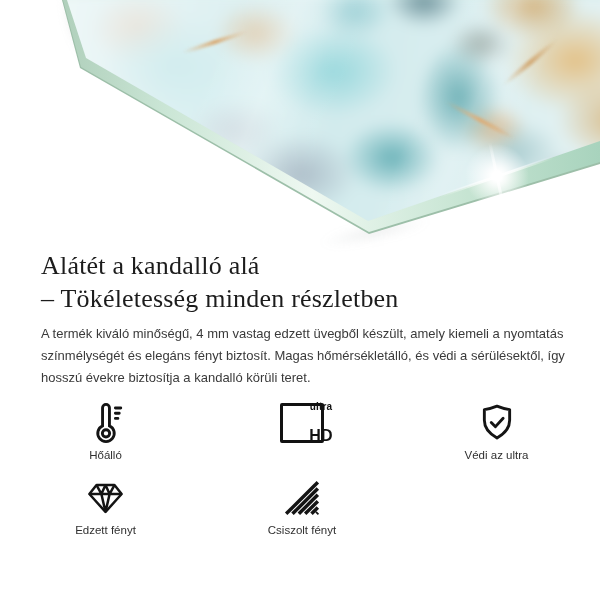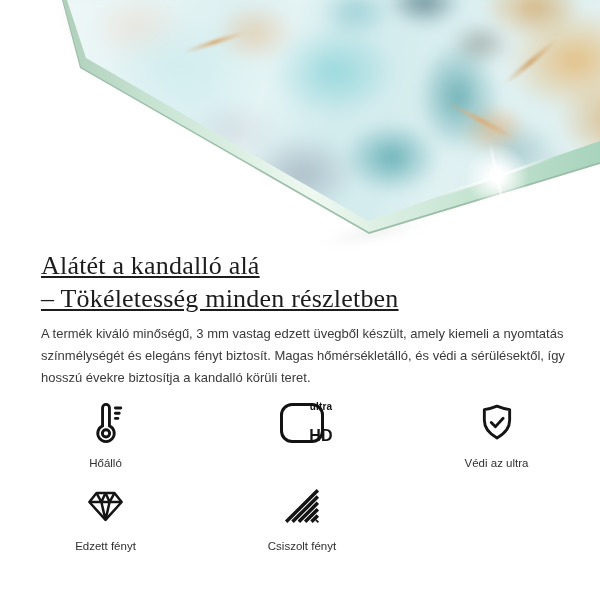--- a/index.html
+++ b/index.html
@@ -80,38 +80,37 @@
     background:linear-gradient(90deg,rgba(255,255,255,0),#ffffff 50%,rgba(255,255,255,0));}
   .sparkle .ray1{transform:rotate(-19deg);}
   .sparkle .ray2{width:70px;left:-35px;transform:rotate(78deg);}
 
   
   .headline{
     position:absolute;left:41px;top:232px;width:540px;
     font-family:"Liberation Serif","DejaVu Serif",serif;
     font-size:26px;line-height:1.27;color:#1c1c1c;font-weight:400;
     letter-spacing:.2px;
-    text-decoration:underline;
   }
   .description{
     position:absolute;left:41px;top:310px;width:540px;
     font-size:13px;line-height:22px;color:#3a3a3a;
   }
 
   
   .features{
     position:absolute;left:0;top:399px;width:600px;
     display:grid;grid-template-columns:211px 182px 207px;row-gap:13px;
   }
   .feature{display:flex;flex-direction:column;align-items:center;}
   .icon-wrap{height:48px;display:flex;align-items:center;justify-content:center;color:#141414;}
-  .feature .label{margin-top:10px;font-size:11.5px;color:#303030;white-space:nowrap;}
+  .feature .label{margin-top:2px;font-size:11.5px;color:#303030;white-space:nowrap;}
 
   .uhd-box{
-    width:44px;height:40px;border:3px solid #121212;border-radius:12px;
+    width:44px;height:40px;border:3px solid #121212;border-radius:2px;
     display:flex;flex-direction:column;align-items:center;justify-content:center;
     line-height:1;box-sizing:border-box;padding-left:38px;
   }
   .uhd-box .t{font-size:10px;font-weight:bold;letter-spacing:.2px;color:#121212;}
   .uhd-box .b{font-size:16px;font-weight:bold;letter-spacing:.3px;color:#121212;margin-top:16px;}
   svg.ic{display:block;}
 </style>
 </head>
 <body>
 
@@ -132,21 +131,21 @@
       <div class="ray1"></div>
       <div class="ray2"></div>
   </div>
 </div>
 
 <h1 class="headline">
   <span>Alátét a kandalló alá</span><br>
   <span>– Tökéletesség minden részletben</span>
 </h1>
 
-<p class="description">A termék kiváló minőségű, 3 mm vastag edzett üvegből készült, amely kiemeli a nyomtatás színmélységét és elegáns fényt biztosít. Magas hőmérsékletálló, és védi a sérülésektől, így hosszú évekre biztosítja a kandalló körüli teret.</p>
+<p class="description">A termék kiváló minőségű, 4 mm vastag edzett üvegből készült, amely kiemeli a nyomtatás színmélységét és elegáns fényt biztosít. Magas hőmérsékletálló, és védi a sérülésektől, így hosszú évekre biztosítja a kandalló körüli teret.</p>
 
 <div class="features">
 
   <div class="feature">
     <div class="icon-wrap">
       <svg class="ic" width="46" height="46" viewBox="0 0 24 24" fill="none" stroke="#141414" stroke-width="1.5" stroke-linecap="round">
         <path d="M10.2 4.1a1.8 1.8 0 0 1 3.6 0v9.4a4.3 4.3 0 1 1 -3.6 0 Z"></path>
         <circle cx="12" cy="17.4" r="1.9"></circle>
         <path d="M16.9 4.2h2.8M16.9 6.9h2M16.9 9.6h1.3"></path>
       </svg>

